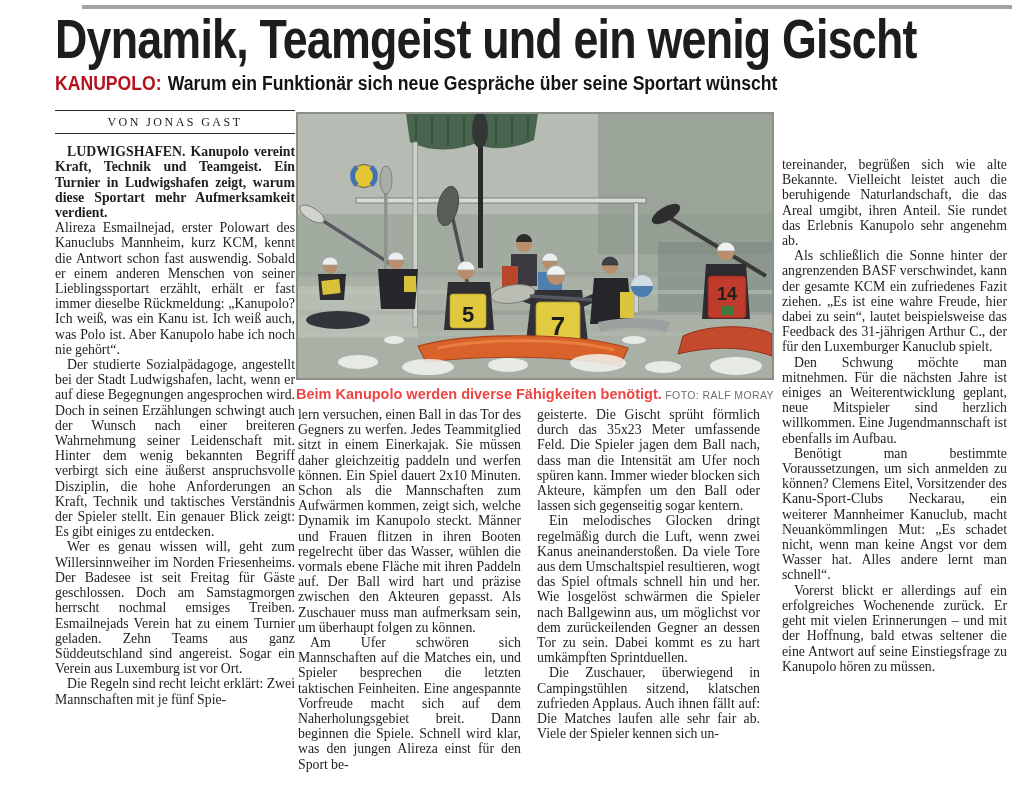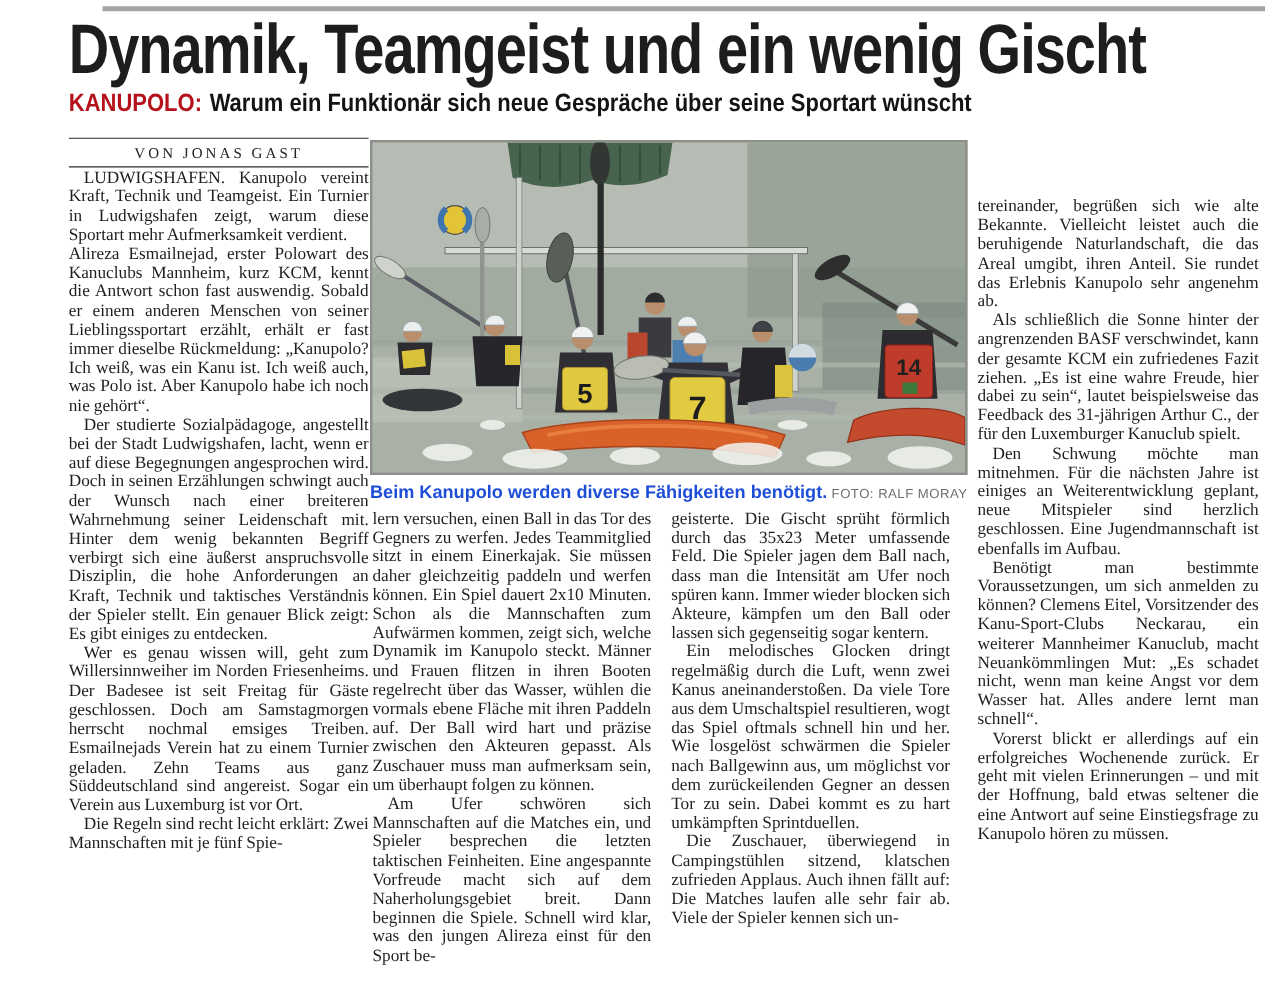--- a/index.html
+++ b/index.html
@@ -17,27 +17,27 @@
   .col{position:absolute;text-align:justify;font-size:13.8px;line-height:15.2px;
        hyphens:auto;-webkit-hyphens:auto;word-spacing:-0.3px;}
   .col p{margin:0;text-indent:12px;}
   .col p.flush{text-indent:0;}
   #col1{left:55px;top:110px;width:240px;height:677px;overflow:hidden;}
   #col2{left:298px;top:407px;width:223px;height:380px;overflow:hidden;}
   #col3{left:537px;top:407px;width:223px;height:380px;overflow:hidden;}
   #col4{left:782px;top:110px;width:225px;height:677px;overflow:hidden;margin-top:47px;}
   .byline-box{border-top:1px solid #2a2a2a;border-bottom:1px solid #2a2a2a;
               text-align:center;font-size:12px;letter-spacing:2.5px;color:#222;
-              padding:4px 0 3px;}
-  .lead{font-weight:normal;margin:0 0 13px 0;text-indent:0;}
+              padding:4px 0 3px;margin-bottom:10px;}
+  .lead{font-weight:bold;margin:0 0 13px 0;text-indent:0;}
   .photo-figure{position:absolute;left:296px;top:112px;width:478px;margin:0;}
   .photo-frame{border:2px solid #8d8f8b;background:#a9b1a7;line-height:0;}
   .caption-row{display:flex;justify-content:space-between;align-items:baseline;margin-top:6px;}
   .caption{font-family:"Liberation Sans","DejaVu Sans",sans-serif;font-weight:bold;
-           font-size:14.5px;color:#1d4ed8;}
+           font-size:14.5px;color:#ef4444;}
   .credit{font-family:Liberation Sans, sans-serif;font-size:10.5px;
           letter-spacing:0.4px;color:#6e6e6e;}
   .bib-num{font-family:"Liberation Sans","DejaVu Sans",sans-serif;font-weight:bold;}
 </style>
 </head>
 <body>
 
 <div id="page">
 
   <div class="top-rule"></div>
@@ -193,18 +193,18 @@
 
   <div class="col" id="col3">
     <p class="flush">geisterte. Die Gischt sprüht förmlich durch das 35x23 Meter umfassende Feld. Die Spieler jagen dem Ball nach, dass man die Intensität am Ufer noch spüren kann. Immer wieder blocken sich Akteure, kämpfen um den Ball oder lassen sich gegenseitig sogar kentern.</p>
     <p>Ein melodisches Glocken dringt regelmäßig durch die Luft, wenn zwei Kanus aneinanderstoßen. Da viele Tore aus dem Umschaltspiel resultieren, wogt das Spiel oftmals schnell hin und her. Wie losgelöst schwärmen die Spieler nach Ballgewinn aus, um möglichst vor dem zurückeilenden Gegner an dessen Tor zu sein. Dabei kommt es zu hart umkämpften Sprintduellen.</p>
     <p>Die Zuschauer, überwiegend in Campingstühlen sitzend, klatschen zufrieden Applaus. Auch ihnen fällt auf: Die Matches laufen alle sehr fair ab. Viele der Spieler kennen sich un-</p>
   </div>
 
   <div class="col" id="col4">
     <p class="flush">tereinander, begrüßen sich wie alte Bekannte. Vielleicht leistet auch die beruhigende Naturlandschaft, die das Areal umgibt, ihren Anteil. Sie rundet das Erlebnis Kanupolo sehr angenehm ab.</p>
     <p>Als schließlich die Sonne hinter der angrenzenden BASF verschwindet, kann der gesamte KCM ein zufriedenes Fazit ziehen. „Es ist eine wahre Freude, hier dabei zu sein“, lautet beispielsweise das Feedback des 31-jährigen Arthur C., der für den Luxemburger Kanuclub spielt.</p>
-    <p>Den Schwung möchte man mitnehmen. Für die nächsten Jahre ist einiges an Weiterentwicklung geplant, neue Mitspieler sind herzlich geschlossen. Eine Jugendmannschaft ist ebenfalls im Aufbau.</p>
+    <p>Den Schwung möchte man mitnehmen. Für die nächsten Jahre ist einiges an Weiterentwicklung geplant, neue Mitspieler sind herzlich willkommen. Eine Jugendmannschaft ist ebenfalls im Aufbau.</p>
     <p>Benötigt man bestimmte Voraussetzungen, um sich anmelden zu können? Clemens Eitel, Vorsitzender des Kanu-Sport-Clubs Neckarau, ein weiterer Mannheimer Kanuclub, macht Neuankömmlingen Mut: „Es schadet nicht, wenn man keine Angst vor dem Wasser hat. Alles andere lernt man schnell“.</p>
     <p>Vorerst blickt er allerdings auf ein erfolgreiches Wochenende zurück. Er geht mit vielen Erinnerungen – und mit der Hoffnung, bald etwas seltener die eine Antwort auf seine Einstiegsfrage zu Kanupolo hören zu müssen.</p>
   </div>
 
 </div>
 
 </body></html>

